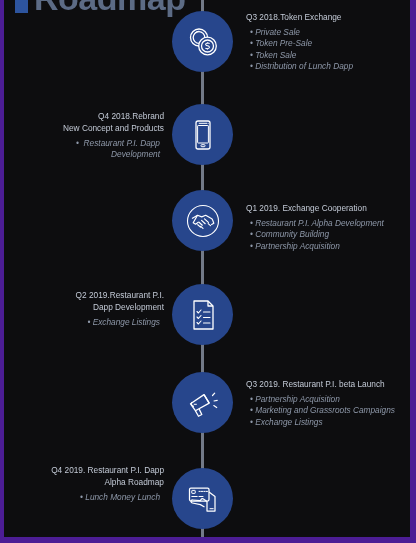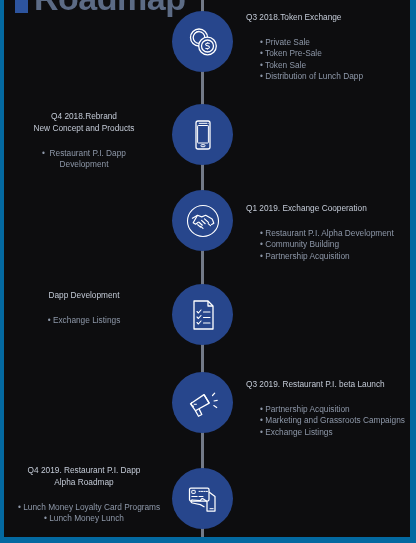--- a/index.html
+++ b/index.html
@@ -4,21 +4,21 @@
 <style>
   html, body {
     margin: 0;
     padding: 0;
     background: #4a4a4a;
   }
   #page {
     position: relative;
     width: 416px;
     height: 543px;
-    background: #0369a1;
+    background: #4c1d95;
     overflow: hidden;
     font-family: "Liberation Sans", sans-serif;
   }
   
   #canvas {
     position: absolute;
     left: 4px;
     top: 0px;
     width: 406px;
     height: 537px;
@@ -89,33 +89,34 @@
     color: #9aa4b4;
   }
   .block.right {
     left: 242px;
     width: 164px;
     text-align: left;
   }
   .block.left {
     left: 0px;
     width: 160px;
-    text-align: center;
+    text-align: right;
   }
   .qtitle {
     font-size: 8.3px;
     color: #c3cad6;
     line-height: 11.2px;
     margin: 0 0 0.5px 0;
     white-space: normal;
   }
   .blist {
-    margin: 14px;
+    margin: 4px;
     padding: 0;
     list-style: none;
+    font-style: italic;
   }
   .blist li {
     font-size: 8.3px;
     line-height: 11.2px;
     color: #8e98a9;
     white-space: nowrap;
   }
   .blist li .dot { color: #8e98a9; }
 </style>
 </head>
@@ -209,20 +210,21 @@
             <path d="M8 3 h14 l5 5 v23 h-19 z" stroke-linejoin="round"></path>
             <path d="M22 3 v5 h5" stroke-linejoin="round"></path>
             <path d="M11 13.5 l1.4 1.5 l2.6 -3" stroke-width="1.1" stroke-linecap="round" stroke-linejoin="round"></path>
             <path d="M11 19 l1.4 1.5 l2.6 -3" stroke-width="1.1" stroke-linecap="round" stroke-linejoin="round"></path>
             <path d="M11 24.5 l1.4 1.5 l2.6 -3" stroke-width="1.1" stroke-linecap="round" stroke-linejoin="round"></path>
             <path d="M17.5 14 h6.5 M17.5 19.5 h6.5 M17.5 25 h6.5" stroke-width="1.1" stroke-linecap="round"></path>
           </svg>
         </span>
       </div>
       <div class="block left" style="top:290px;">
+        <div class="qtitle">Q2 2019.Restaurant P.I.</div>
         <div class="qtitle">Dapp Development</div>
         <ul class="blist">
           <li><span class="dot">•</span> <span>Exchange Listings</span></li>
         </ul>
       </div>
     </div>
 
     <div class="item">
       <div class="node" style="top:372px;">
         <span>
@@ -257,20 +259,19 @@
             <path d="M24 11 l6 4.4 v14.6 h-8 v-9.4" stroke-linejoin="round"></path>
             <path d="M22 20.6 l-3.2 -2.4 a2.1 2.1 0 0 0 -2.9 0.5 l-0.6 1 l-7.6 -0.7 a1.5 1.5 0 0 0 -0.3 3 l8 1.6 l4.1 2.4" stroke-linejoin="round"></path>
             <path d="M25 27.7 h3.2" stroke-width="1" stroke-linecap="round"></path>
           </svg>
         </span>
       </div>
       <div class="block left" style="top:465px;">
         <div class="qtitle">Q4 2019. Restaurant P.I. Dapp</div>
         <div class="qtitle">Alpha Roadmap</div>
         <ul class="blist">
-          <li><span class="dot">•</span> <span>Lunch Money Loyalty Card Programs</span></li>
           <li><span class="dot">•</span> <span>Lunch Money Lunch</span></li>
         </ul>
       </div>
     </div>
 
   </div>
 </div>
 
 </body></html>

